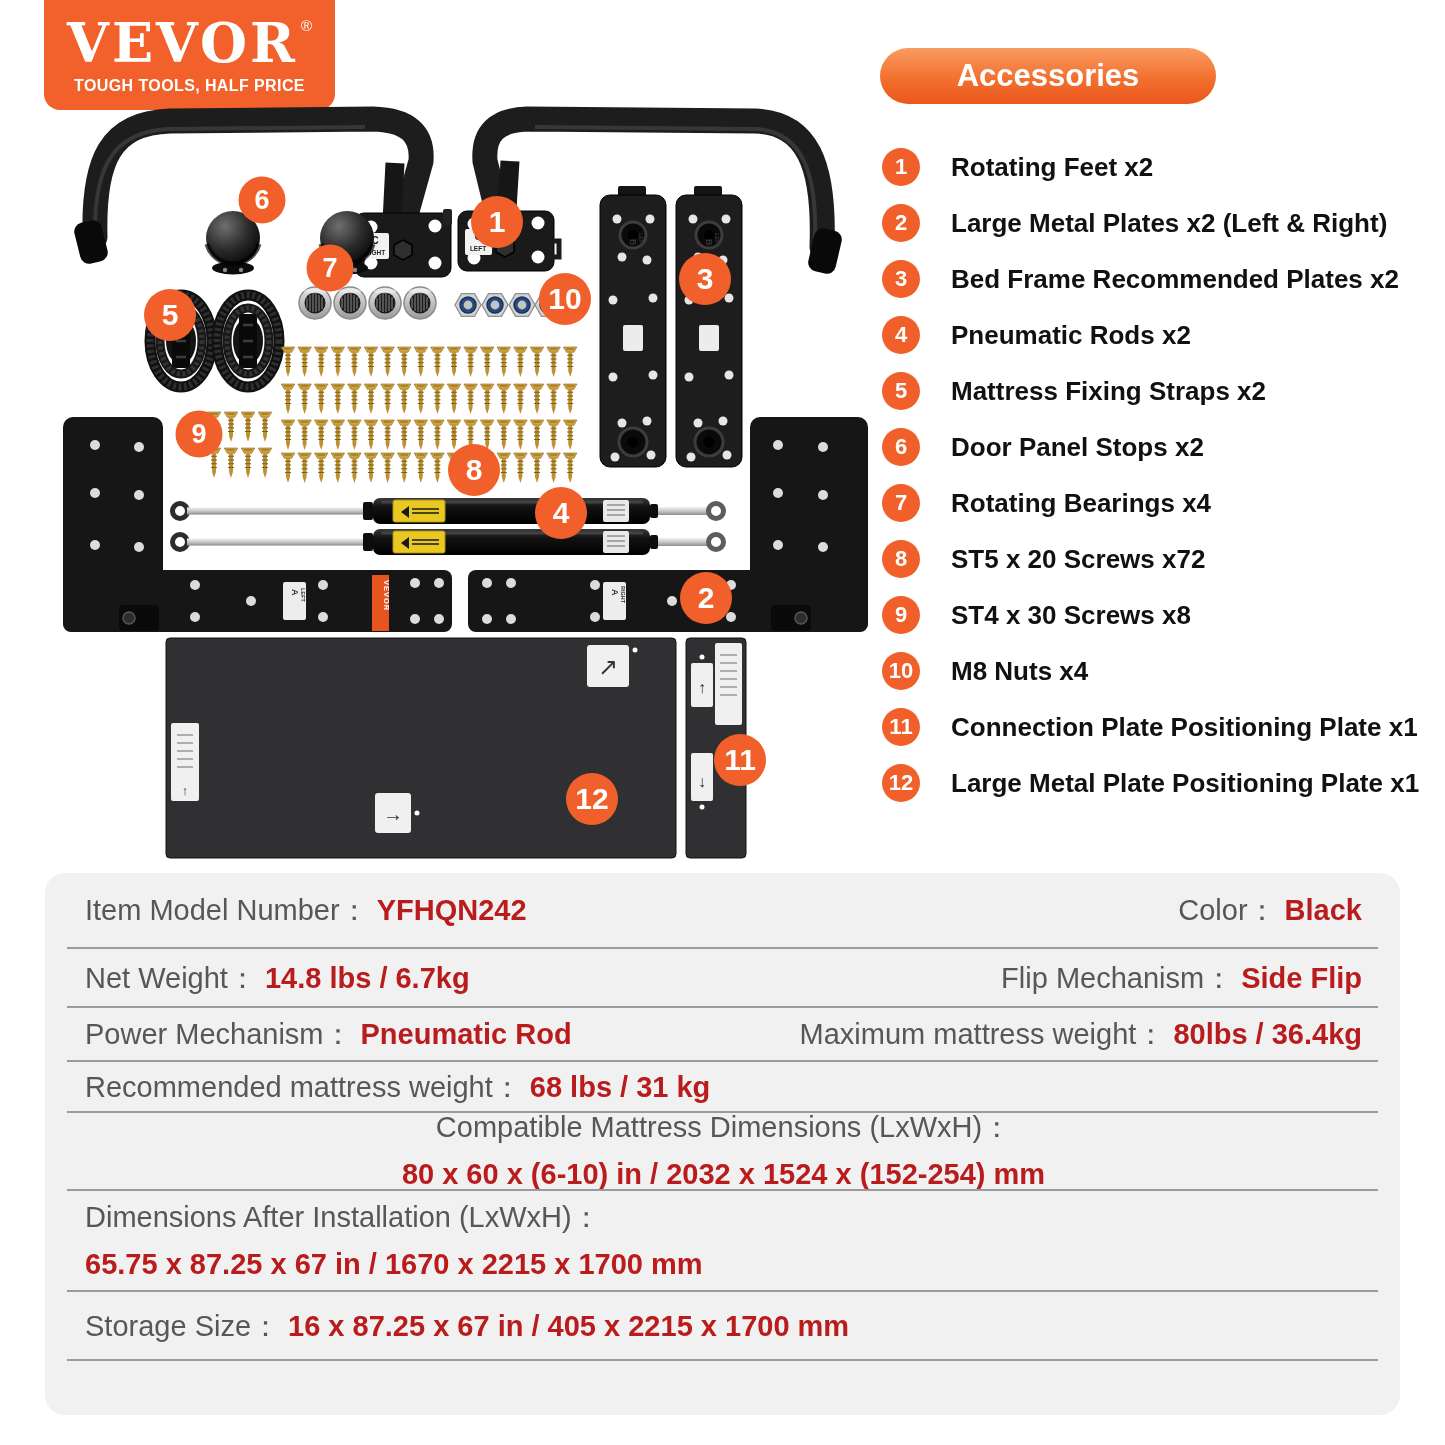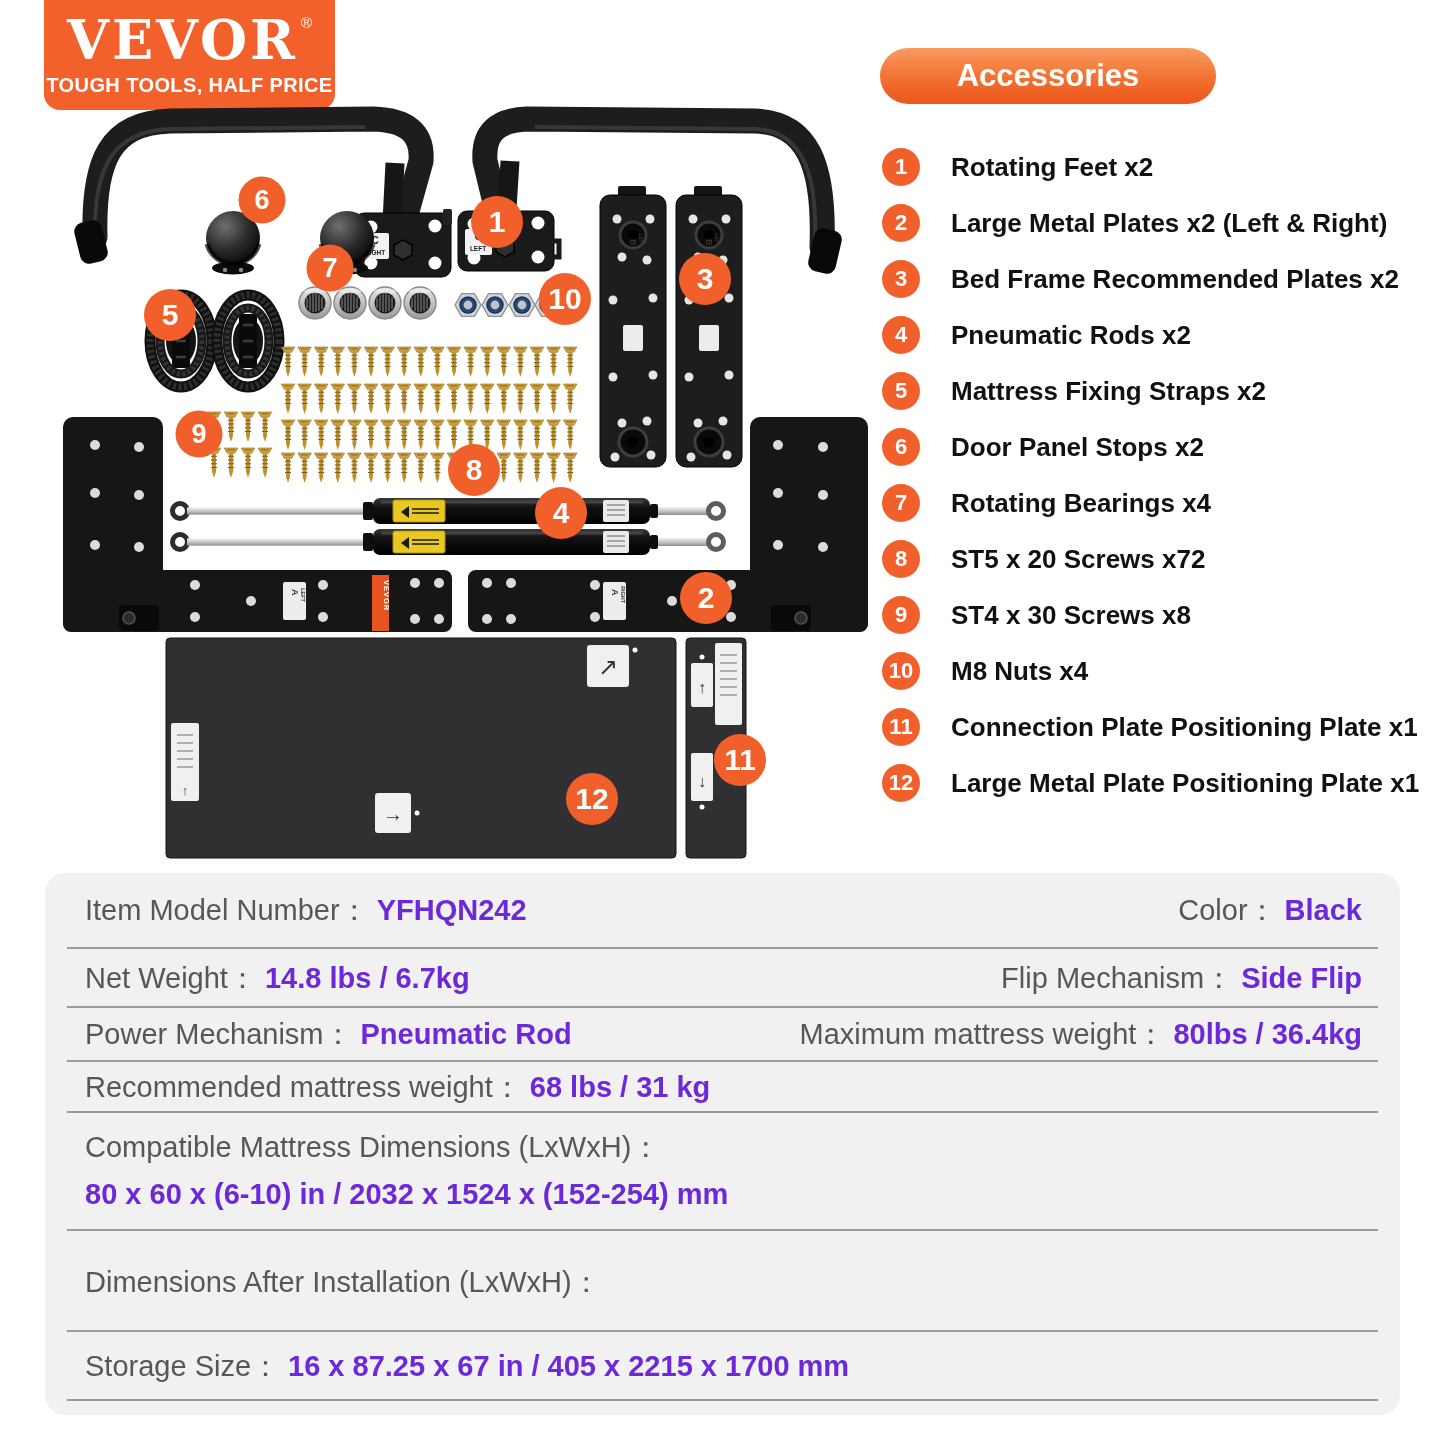--- a/index.html
+++ b/index.html
@@ -12,21 +12,21 @@
     position:absolute;left:44px;top:0;width:291px;height:110px;
     background:#F2612B;border-radius:0 0 16px 16px;color:#fff;
     display:flex;flex-direction:column;align-items:center;justify-content:center;
   }
   .logo .name-row{display:flex;align-items:flex-start;line-height:1;}
   .logo .name{
     font-family:"DejaVu Serif", serif;font-weight:bold;font-size:54px;
     letter-spacing:3px;line-height:1;
   }
   .logo .reg{font-size:15px;margin-top:2px;margin-left:3px;}
-  .logo .tagline{font-size:20px;font-weight:bold;letter-spacing:.4px;margin-top:7px;}
+  .logo .tagline{font-size:16px;font-weight:bold;letter-spacing:.4px;margin-top:7px;}
   
   .pill{
     position:absolute;left:880px;top:48px;width:336px;height:56px;border-radius:34px;
     background:linear-gradient(180deg,#F89B60 0%,#F2702F 55%,#EC561C 100%);
     display:flex;align-items:center;justify-content:center;
     color:#fff;font-size:31px;font-weight:bold;
   }
   .acc-list{position:absolute;left:882px;top:148px;width:550px;}
   .acc-item{display:flex;align-items:flex-start;margin-bottom:18px;}
   .acc-num{
@@ -55,27 +55,27 @@
   }
   .spec-row{position:relative;box-sizing:border-box;padding:0 38px 0 40px;}
   .spec-row::after{
     content:"";position:absolute;left:22px;right:22px;bottom:0;height:2px;background:#9b9b9b;
   }
   .spec-row.pairs{display:flex;align-items:center;text-align:right;}
   .spec-row.r1{height:76px;}
   .spec-row.r2{height:59px;}
   .spec-row.r3{height:54px;}
   .spec-row.r4{height:51px;}
-  .spec-row.r5{height:118px;}
+  .spec-row.r5{height:78px;text-align:center;}
   .spec-row.r6{height:101px;}
   .spec-row.r7{height:69px;border-radius:12px;}
   .pair{display:flex;align-items:baseline;white-space:nowrap;}
   .pair.right{margin-left:auto;}
   .s-label{font-size:29px;color:#57575a;}
-  .s-value{font-size:29px;font-weight:bold;color:#6d28d9;margin-left:8px;}
+  .s-value{font-size:29px;font-weight:bold;color:#b91c1c;margin-left:8px;}
   .spec-row.stacked{display:flex;flex-direction:column;justify-content:center;}
   .stacked .s-label{line-height:44px;}
   .stacked .s-value{margin-left:0;line-height:50px;}
 </style>
 </head>
 <body>
 
 <div class="logo">
   <div class="name-row">
     <span class="name">VEVOR</span>
@@ -520,20 +520,21 @@
         <span class="s-label">Recommended mattress weight：</span>
         <span class="s-value">68 lbs / 31 kg</span>
       </div>
     </div>
     <div class="spec-row r5 stacked">
       <span class="s-label">Compatible Mattress Dimensions (LxWxH)：</span>
       <span class="s-value">80 x 60 x (6-10) in / 2032 x 1524 x (152-254) mm</span>
     </div>
     <div class="spec-row r6 stacked">
       <span class="s-label">Dimensions After Installation (LxWxH)：</span>
+      <span class="s-value">65.75 x 87.25 x 67 in / 1670 x 2215 x 1700 mm</span>
     </div>
     <div class="spec-row r7 pairs">
       <div class="pair">
         <span class="s-label">Storage Size：</span>
         <span class="s-value">16 x 87.25 x 67 in / 405 x 2215 x 1700 mm</span>
       </div>
     </div>
   </div>
 
 </body></html>

